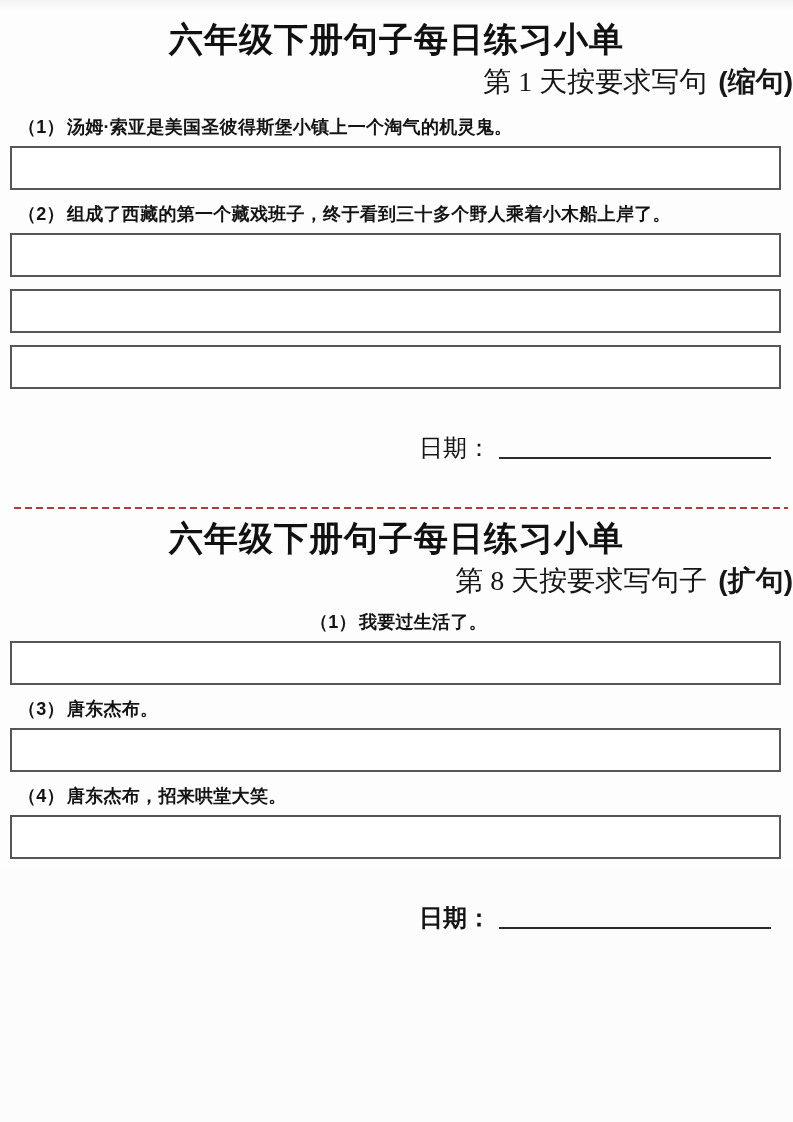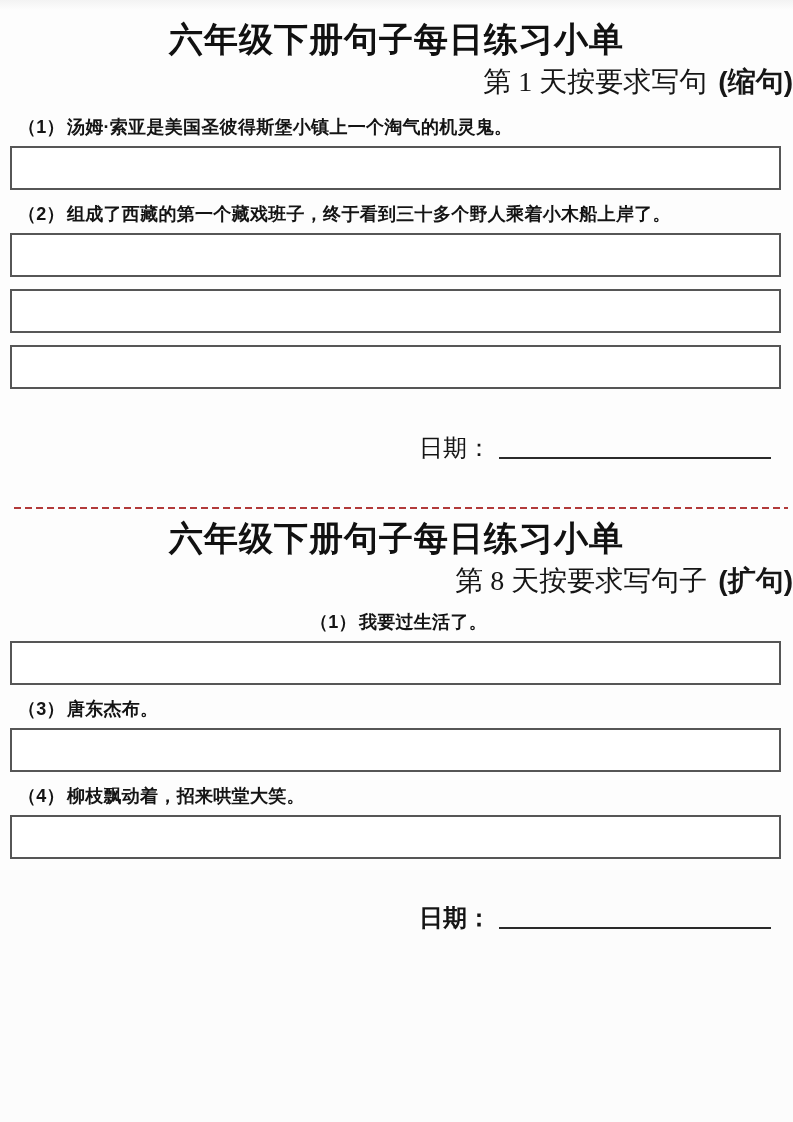--- a/index.html
+++ b/index.html
@@ -147,21 +147,21 @@
 
     <div class="q">
       <div class="q-text">
         <span class="q-label">（3）</span><span>唐东杰布。</span>
       </div>
       <div class="answer-box"></div>
     </div>
 
     <div class="q">
       <div class="q-text">
-        <span class="q-label">（4）</span><span>柳枝飘动着，招来哄堂大笑。</span>
+        <span class="q-label">（4）</span><span>唐东杰布，招来哄堂大笑。</span>
       </div>
       <div class="answer-box"></div>
     </div>
 
     <div class="date-row">
       <span class="date-label">日期：</span>
       <span class="date-line"></span>
     </div>
   </section>
 

